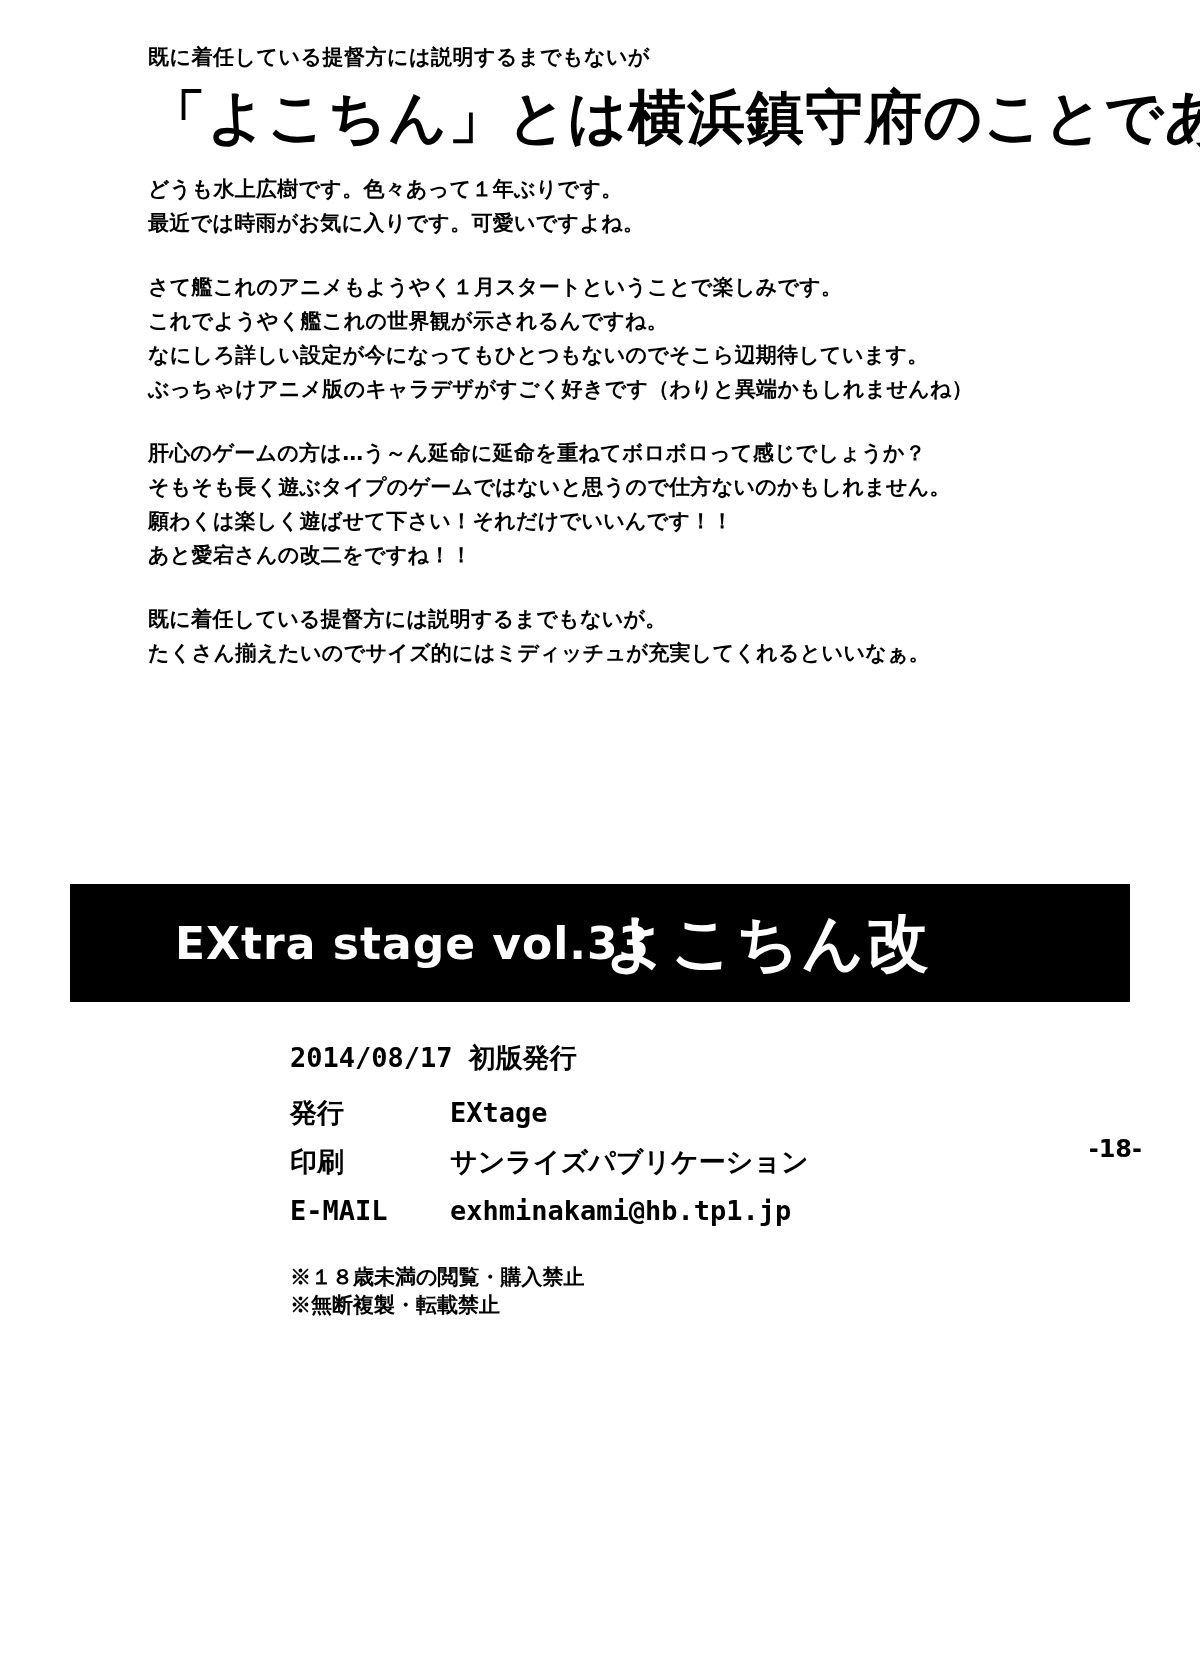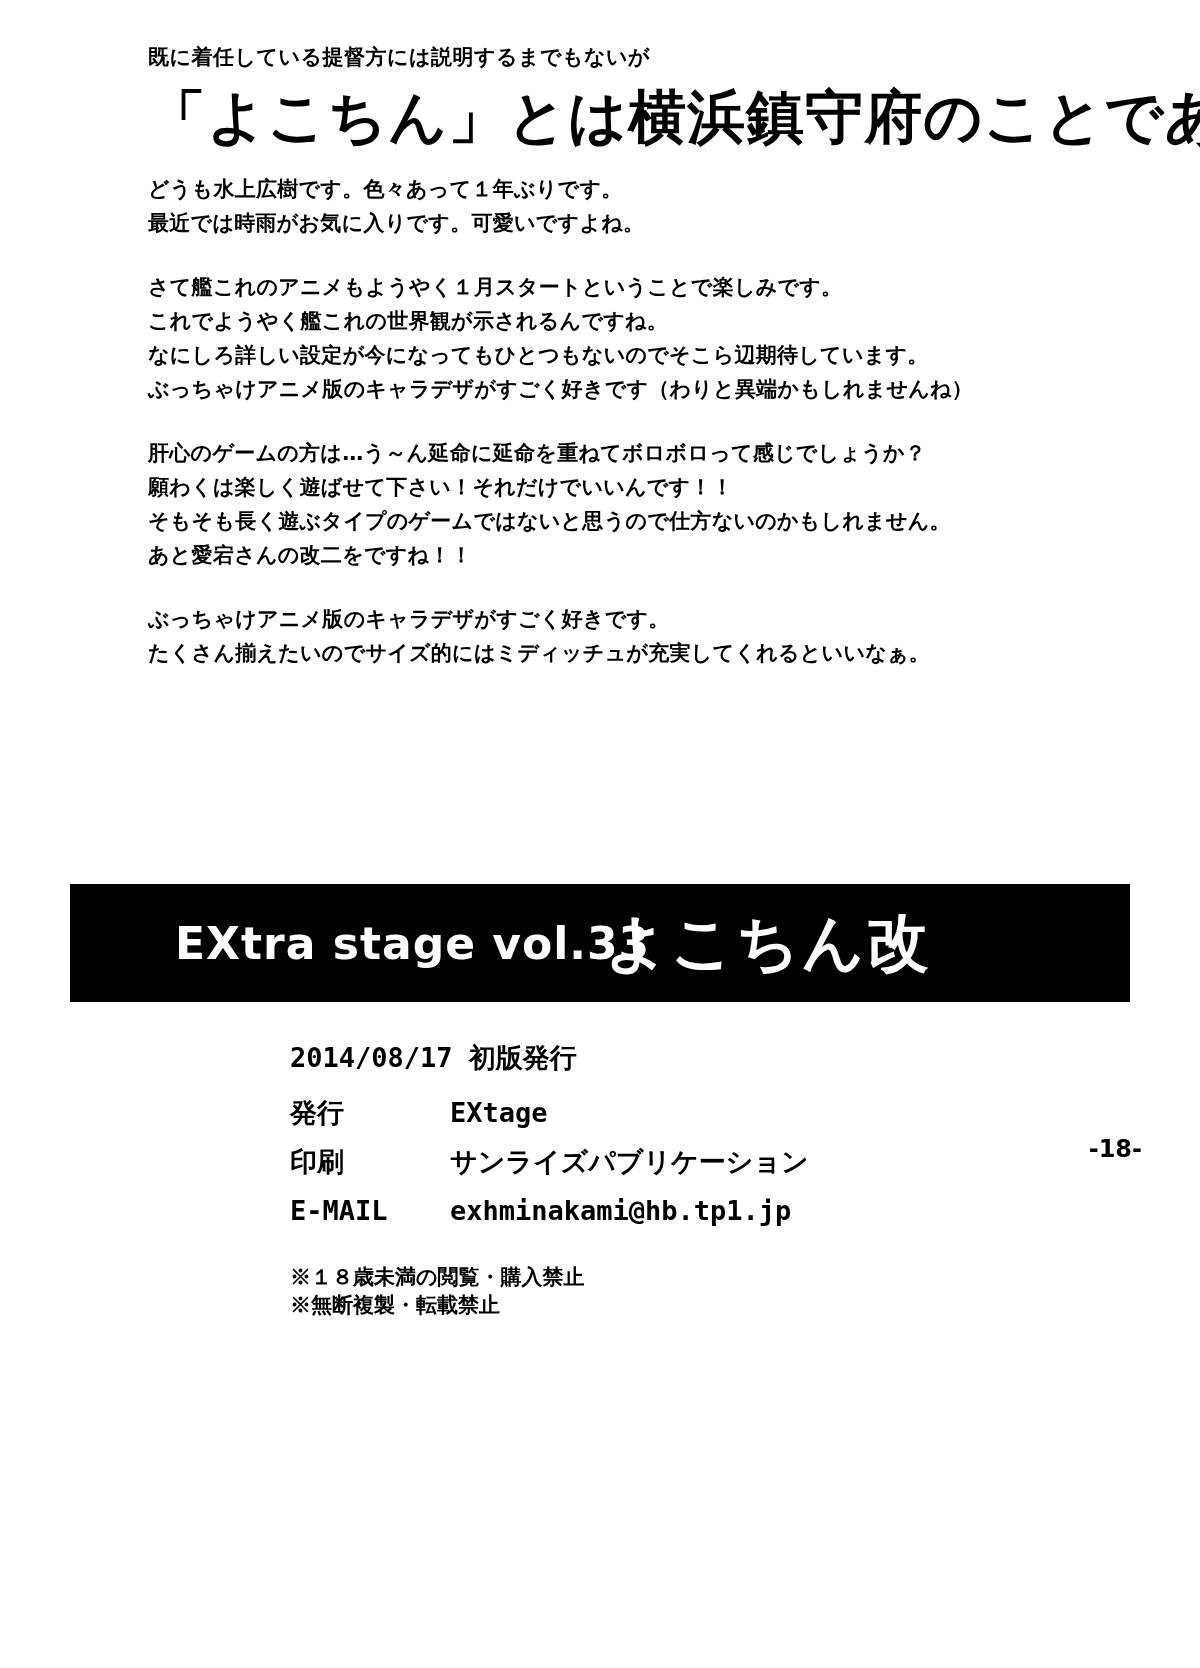--- a/index.html
+++ b/index.html
@@ -153,27 +153,27 @@
 
     <div class="para gap">
       <div>さて艦これのアニメもようやく１月スタートということで楽しみです。</div>
       <div>これでようやく艦これの世界観が示されるんですね。</div>
       <div>なにしろ詳しい設定が今になってもひとつもないのでそこら辺期待しています。</div>
       <div>ぶっちゃけアニメ版のキャラデザがすごく好きです（わりと異端かもしれませんね）</div>
     </div>
 
     <div class="para gap">
       <div>肝心のゲームの方は…う～ん延命に延命を重ねてボロボロって感じでしょうか？</div>
+      <div>そもそも長く遊ぶタイプのゲームではないと思うので仕方ないのかもしれません。</div>
       <div>願わくは楽しく遊ばせて下さい！それだけでいいんです！！</div>
-      <div>そもそも長く遊ぶタイプのゲームではないと思うので仕方ないのかもしれません。</div>
       <div>あと愛宕さんの改二をですね！！</div>
     </div>
 
     <div class="para gap">
-      <div>ぶっちゃけアニメ版のキャラデザがすごく好きです。</div>
+      <div>既に着任している提督方には説明するまでもないが。</div>
       <div>たくさん揃えたいのでサイズ的にはミディッチュが充実してくれるといいなぁ。</div>
     </div>
 
   </div>
 
   <div class="titlebar">
     <span class="series">EXtra stage vol.33</span>
     <span class="maintitle">よこちん改</span>
   </div>
 

